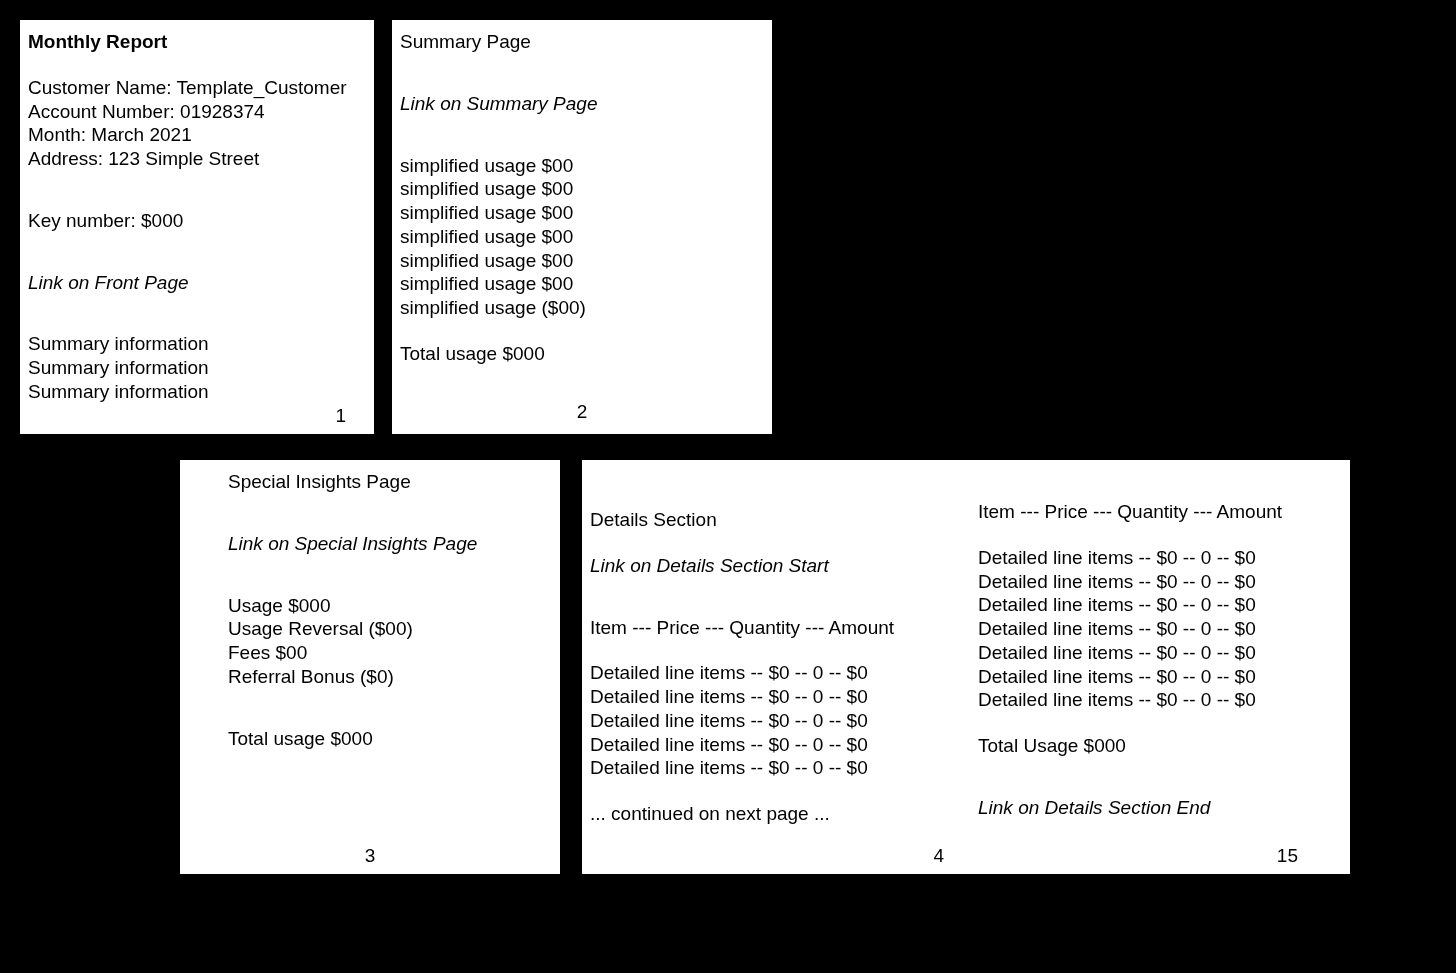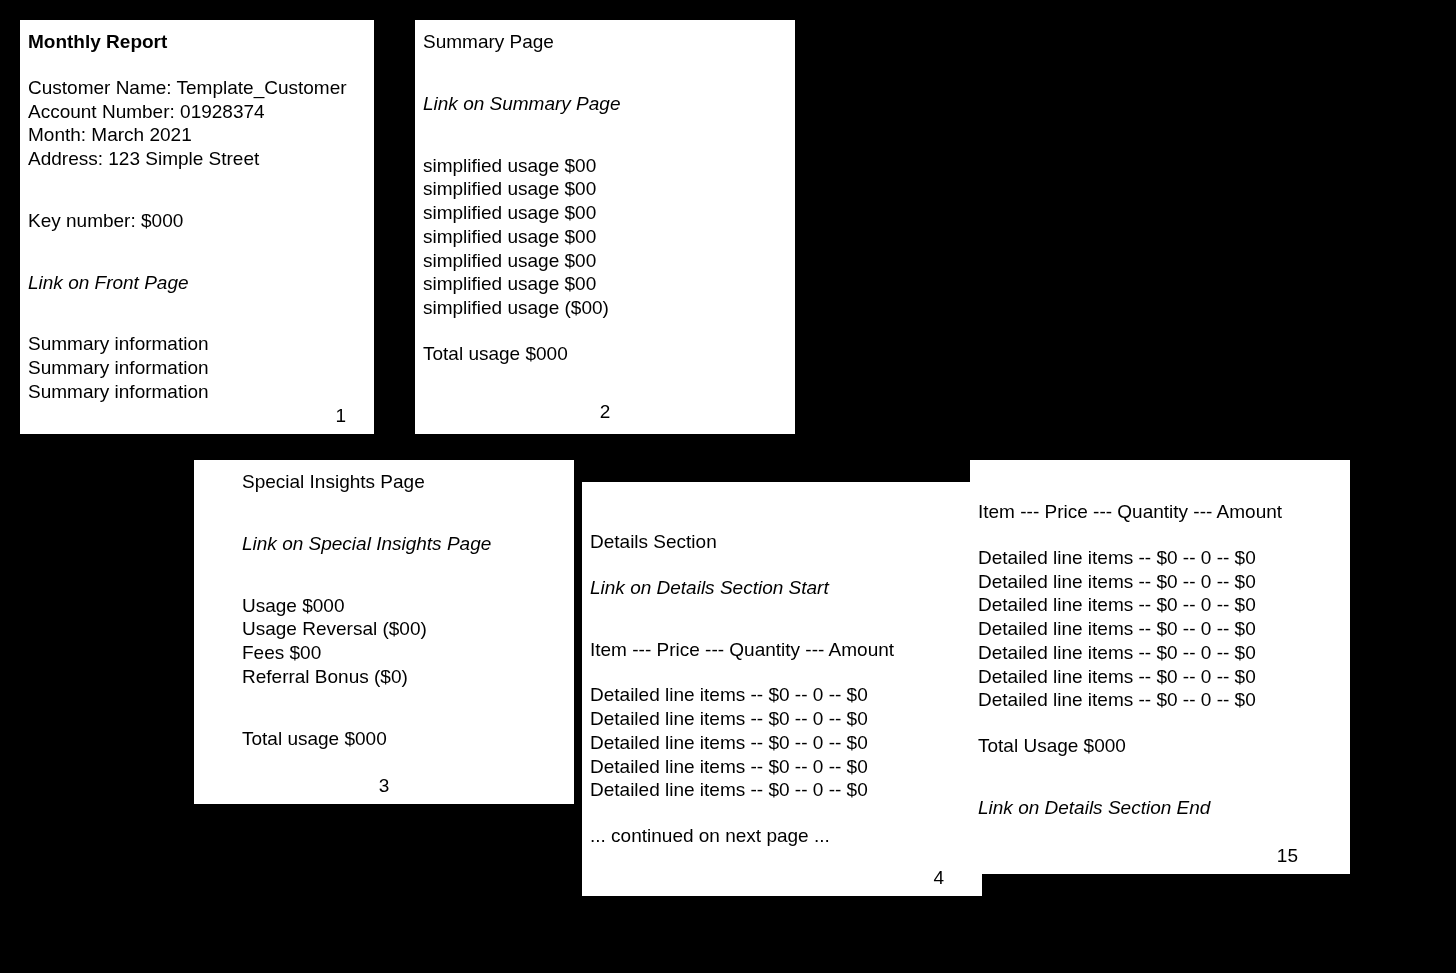--- a/index.html
+++ b/index.html
@@ -29,29 +29,29 @@
     cursor: pointer;
   }
   .spacer { height: 22px; }
   .spacer-lg { height: 38px; }
 
   
   #p1 { left: 20px; top: 20px; width: 354px; height: 414px; }
   #p1 .num { right: 28px; }
 
   
-  #p2 { left: 415px; top: 20px; width: 380px; height: 414px; }
+  #p2 { left: 392px; top: 20px; width: 380px; height: 414px; }
   #p2 .num { left: 50%; transform: translateX(-50%); bottom: 10px; }
 
   
-  #p3 { left: 194px; top: 460px; width: 380px; height: 344px; padding-left: 48px; }
+  #p3 { left: 180px; top: 460px; width: 380px; height: 414px; padding-left: 48px; }
   #p3 .num { left: 50%; transform: translateX(-50%); }
 
   
-  #p4 { left: 582px; top: 460px; width: 400px; height: 414px; padding-top: 48px; margin-top: 22px; }
+  #p4 { left: 582px; top: 460px; width: 400px; height: 414px; padding-top: 48px; }
   #p4 .num { right: 38px; }
 
   
   #p15 { left: 970px; top: 460px; width: 380px; height: 414px; padding-top: 40px; }
   #p15 .num { right: 52px; margin-left: 8px; }
 </style>
 </head>
 <body>
 
 <div id="p1" class="page">

